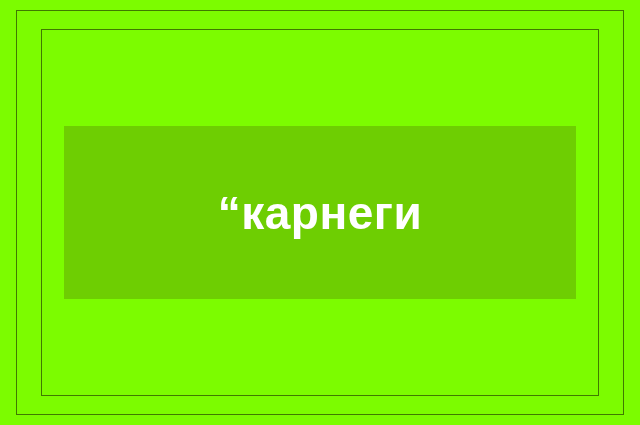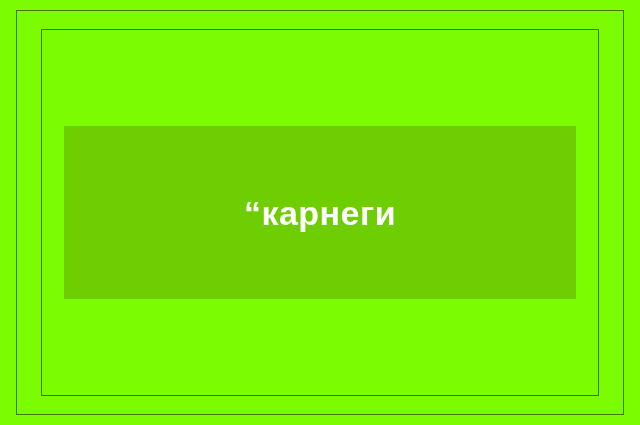--- a/index.html
+++ b/index.html
@@ -46,21 +46,21 @@
     height: 173px;
     background: #6ECE02;
     display: flex;
     flex-direction: column;
     align-items: center;
     justify-content: center;
     box-sizing: border-box;
   }
   .title-line {
     color: #ffffff;
-    font-size: 34px;
+    font-size: 46px;
     line-height: 56px;
     font-weight: bold;
     letter-spacing: 0.5px;
     white-space: pre;
   }
 </style>
 </head>
 <body>
 
 <div class="canvas">

